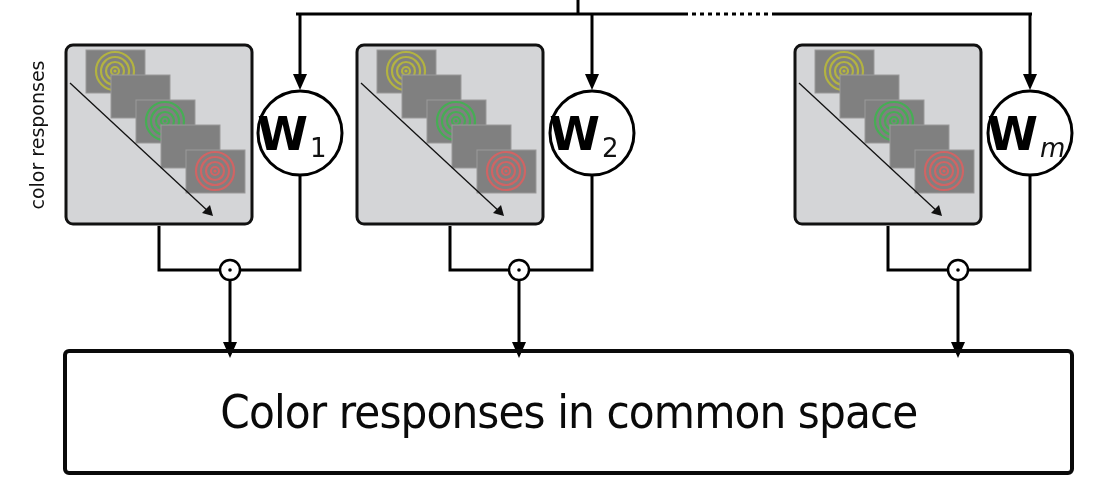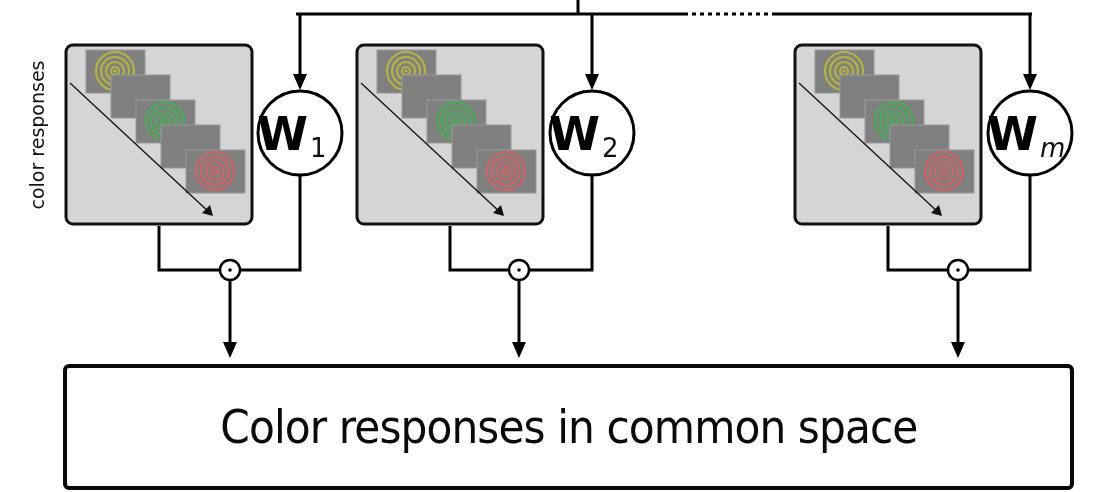--- a/index.html
+++ b/index.html
@@ -1,19 +1,19 @@
 <!DOCTYPE html>
 <html><head>
 <meta charset="utf-8">
 <style>
   html, body { margin: 0; padding: 0; background: #ffffff; }
   body { width: 1100px; height: 492px; position: relative; overflow: hidden; font-family: "DejaVu Sans", sans-serif; }
   svg { position: absolute; left: 0; top: 0; }
   .side-label { position: absolute; left: 16px; top: 135px; transform: translate(-50%, -50%) rotate(-90deg); transform-origin: center center; white-space: nowrap; font-family: "DejaVu Sans", sans-serif; font-size: 19px; color: #111; left: 37px; }
-  .common-box { position: absolute; left: 63px; top: 364px; width: 1011px; height: 126px; border: 4px solid #0a0a0a; border-radius: 6px; box-sizing: border-box; display: flex; align-items: center; justify-content: center; }
+  .common-box { position: absolute; left: 63px; top: 349px; width: 1011px; height: 126px; border: 4px solid #0a0a0a; border-radius: 6px; box-sizing: border-box; display: flex; align-items: center; justify-content: center; }
   .common-text { font-family: "DejaVu Sans", sans-serif; font-size: 46px; color: #0a0a0a; letter-spacing: -1px; transform: scaleX(0.92); }
   .w-label { font-family: "DejaVu Sans", sans-serif; font-weight: bold; font-size: 46px; fill: #000; }
   .w-sub { font-family: "DejaVu Sans", sans-serif; font-size: 26px; fill: #111; }
   .w-sub-italic { font-style: italic; }
 </style>
 </head>
 <body>
 
 <svg id="diagram-svg" width="1100" height="492" viewBox="0 0 1100 492" xmlns="http://www.w3.org/2000/svg">
   <defs>

